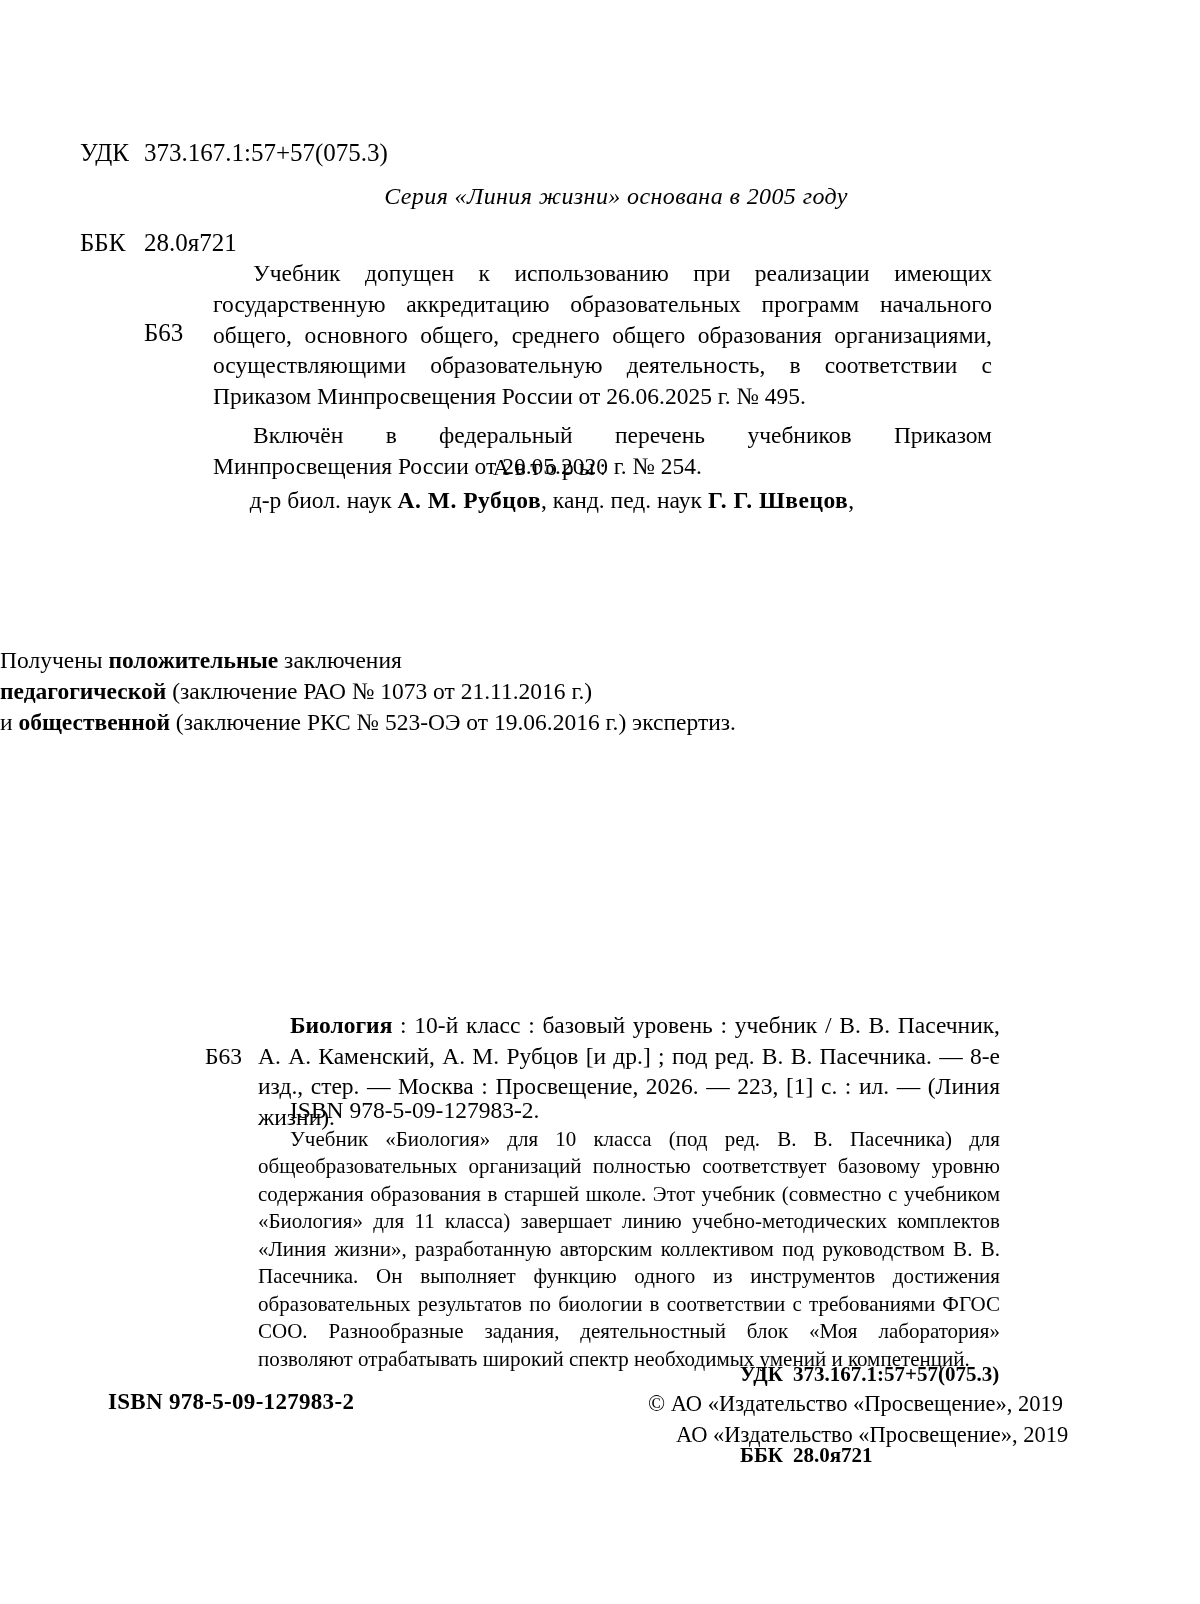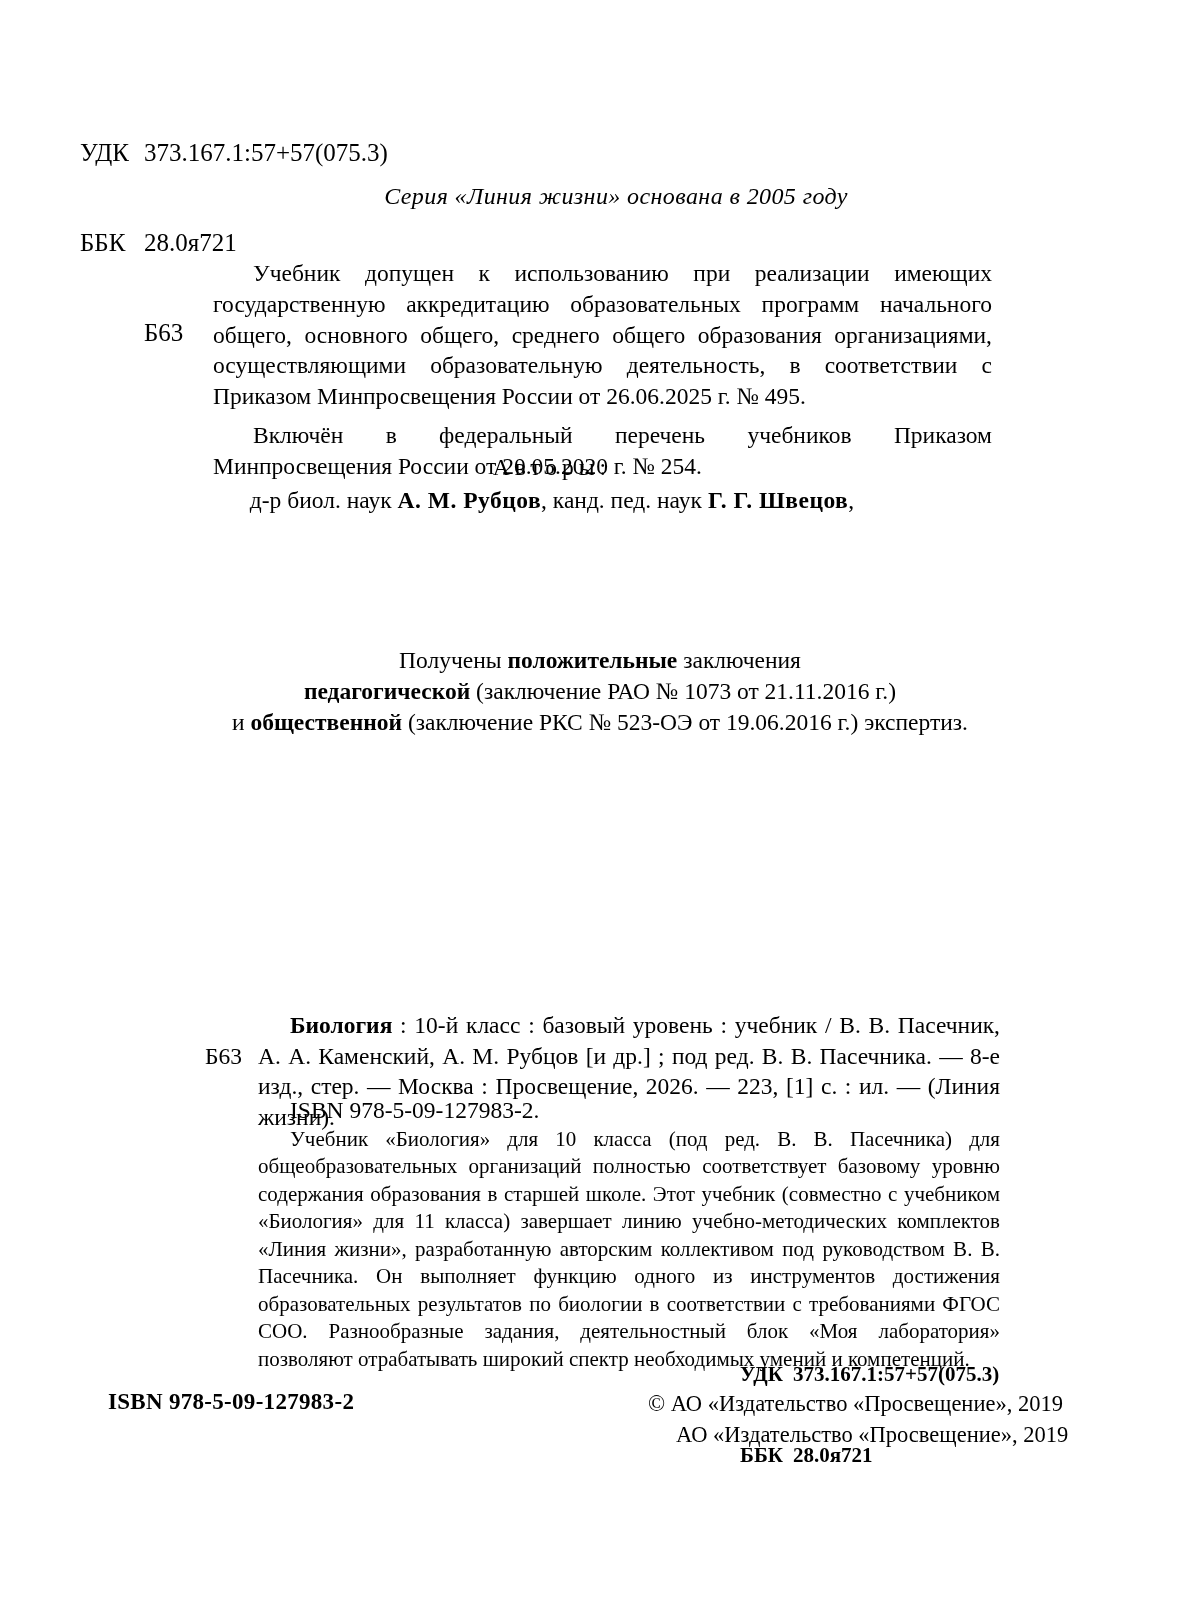--- a/index.html
+++ b/index.html
@@ -85,21 +85,20 @@
   }
   .authors .line { display: block; white-space: nowrap; }
   .authors b { font-weight: bold; letter-spacing: 0.5px; }
 
   
   .expertise {
     position: absolute;
     left: 0;
     top: 645px;
     width: 1200px;
-    text-align: center;
     font-size: 23.5px;
     line-height: 31px;
   }
   .expertise .line { display: block; white-space: nowrap; }
   .expertise b { font-weight: bold; }
 
   
   .biblio {
     position: absolute;
     left: 205px;

